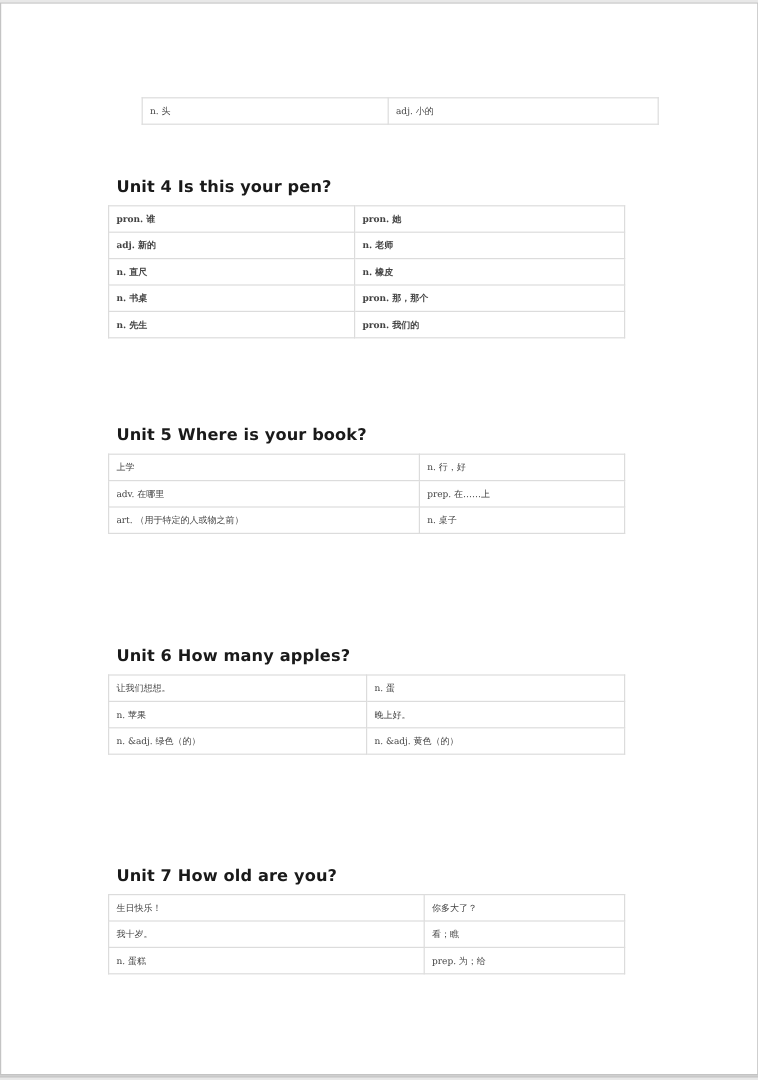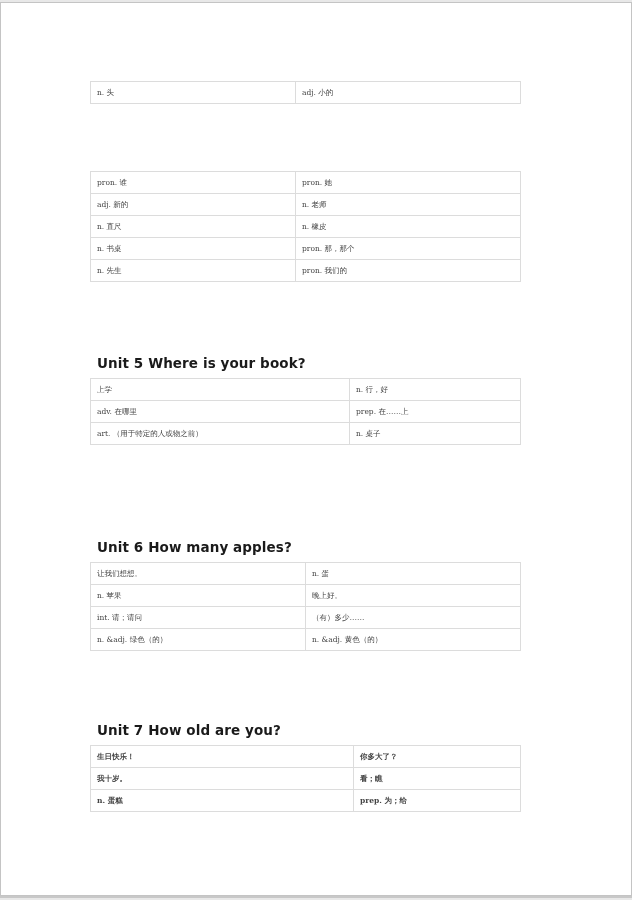--- a/index.html
+++ b/index.html
@@ -7,34 +7,35 @@
   .page { position:absolute; left:0; top:2px; width:630px; height:892px; background:#ffffff; border:1px solid #c4c4c4; box-shadow:0 2px 0 #c8c8c8; }
   .heading { position:absolute; left:96px; font-family:"DejaVu Sans", sans-serif; font-weight:bold; font-size:13.5px; color:#1a1a1a; margin:0; letter-spacing:0.1px; }
   table.vocab { position:absolute; left:89px; width:431px; border-collapse:collapse; table-layout:fixed; }
   table.vocab td { border:1px solid #dcdcdc; height:22px; padding:0 6px; font-size:7.5px; color:#444; font-family:"DejaVu Serif", serif; white-space:nowrap; overflow:hidden; vertical-align:middle; box-sizing:border-box; }
 </style>
 </head>
 <body>
 
 <div class="page">
 
-  <table class="vocab" style="top:78px;">
+  <table class="vocab" style="top:78px;margin-left:28px;">
     <colgroup>
         <col style="width:205px">
         <col>
       </colgroup>
     <tbody>
         <tr>
       <td>n. 头</td>
       <td>adj. 小的</td>
     </tr>
   </tbody>
     </table>
 
-  <table class="vocab" style="top:168px;">
+  <h2 class="heading" style="top:145px;">Unit 4 Is this your pen?</h2>
+  <table class="vocab" style="top:168px;font-weight:bold;">
     <colgroup>
         <col style="width:205px">
         <col>
       </colgroup>
     <tbody>
         <tr>
           <td>pron. 谁</td>
           <td>pron. 她</td>
         </tr>
     <tr>
@@ -87,32 +88,28 @@
     <tbody>
         <tr>
           <td>让我们想想。</td>
           <td>n. 蛋</td>
         </tr>
     <tr>
           <td>n. 苹果</td>
           <td>晚上好。</td>
         </tr>
     <tr>
-          <td>int. 请；请问</td>
-          <td>（有）多少……</td>
-        </tr>
-    <tr>
           <td>n. &amp;adj. 绿色（的）</td>
           <td>n. &amp;adj. 黄色（的）</td>
         </tr>
   </tbody>
     </table>
 
   <h2 class="heading" style="top:719px;">Unit 7 How old are you?</h2>
-  <table class="vocab" style="top:742px;font-weight:bold;">
+  <table class="vocab" style="top:742px;">
     <colgroup>
         <col style="width:263px">
         <col>
       </colgroup>
     <tbody>
         <tr>
           <td>生日快乐！</td>
           <td>你多大了？</td>
         </tr>
     <tr>

